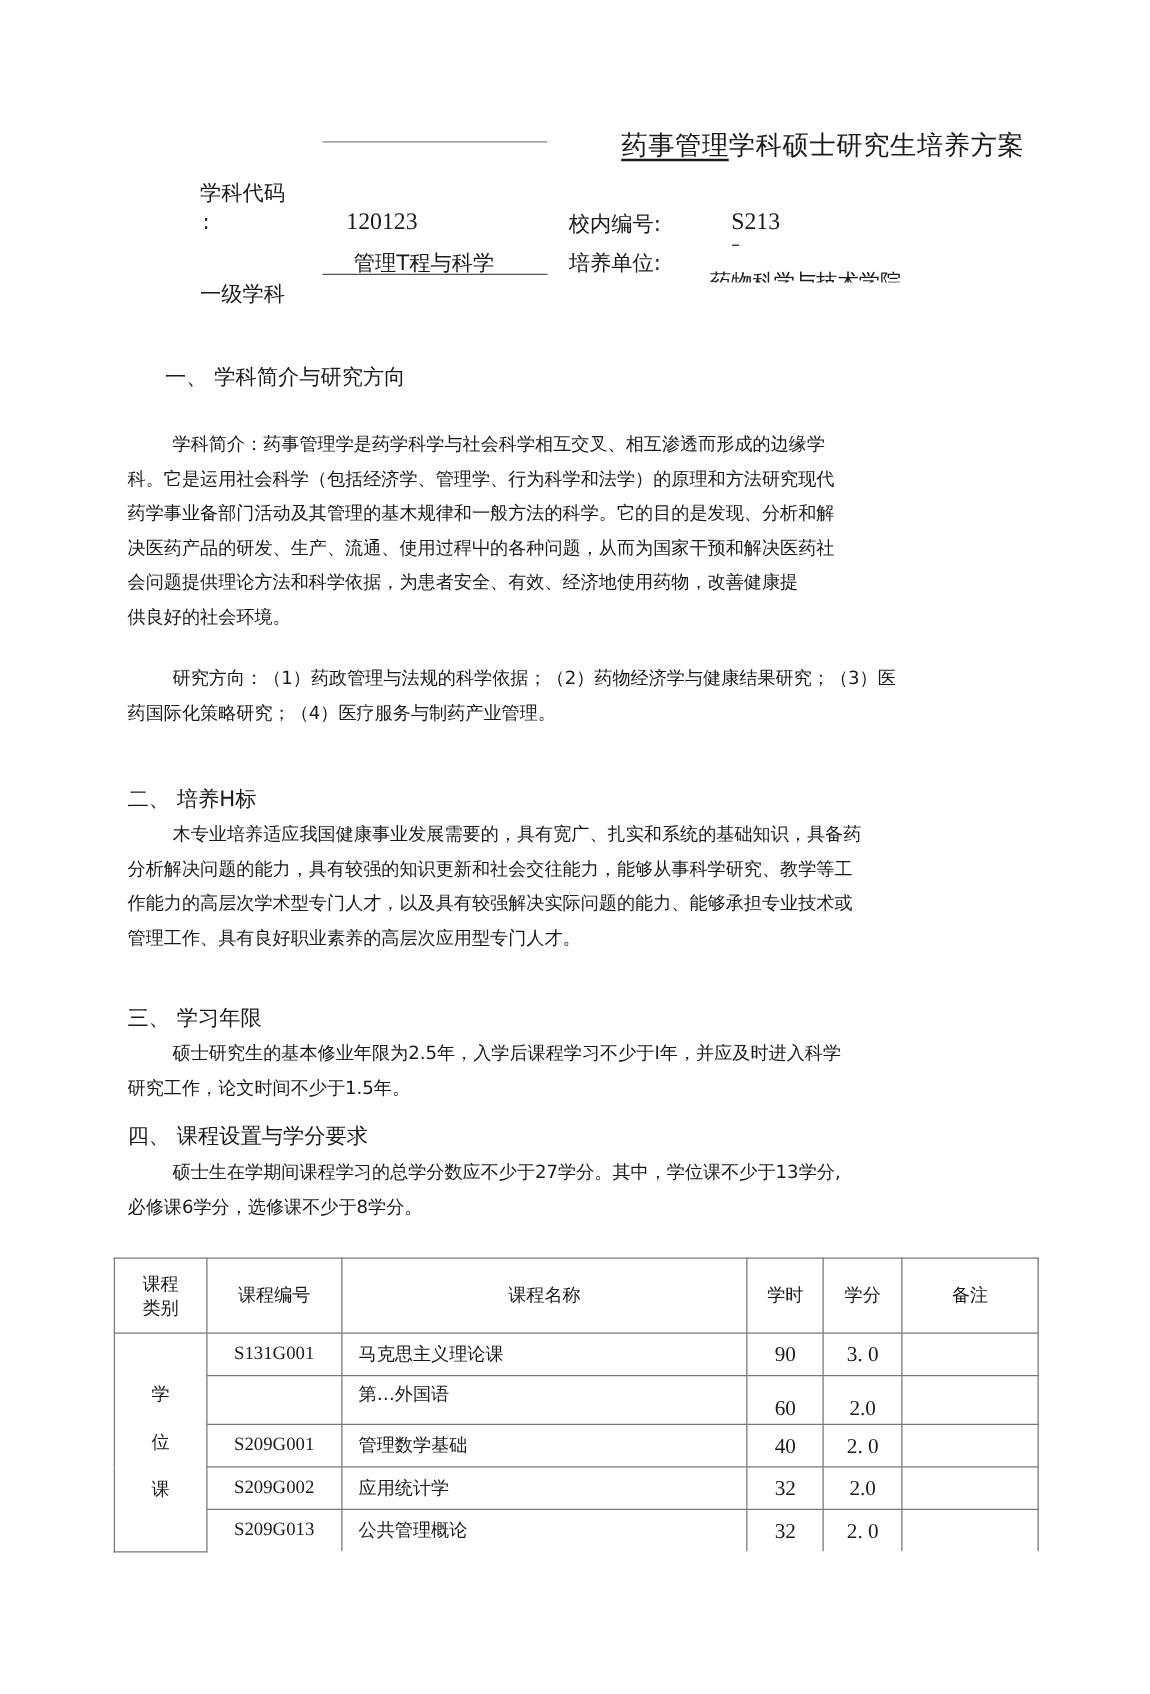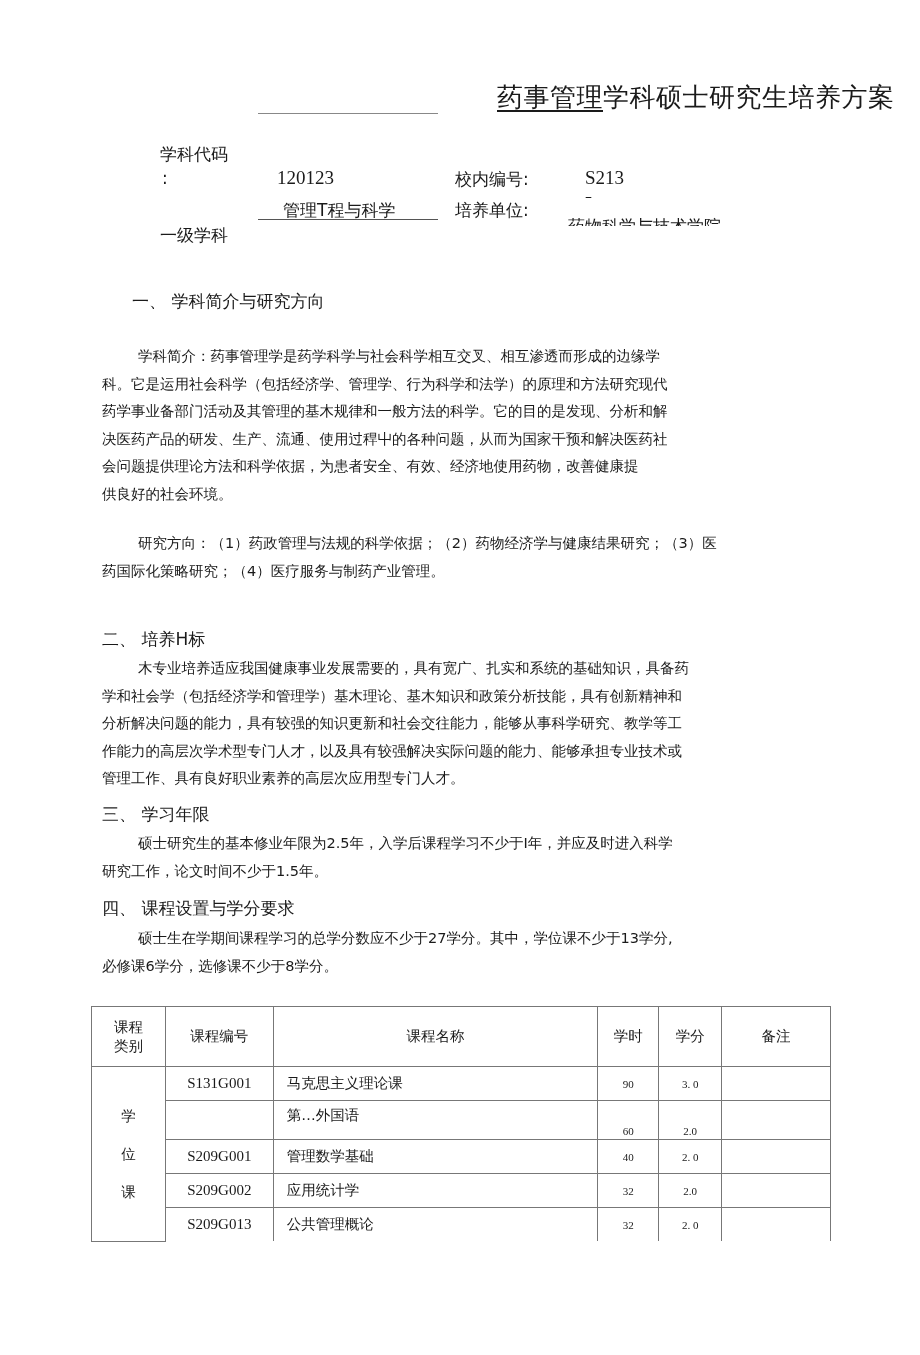--- a/index.html
+++ b/index.html
@@ -1,30 +1,30 @@
 <!DOCTYPE html>
 <html><head>
 <meta charset="utf-8">
 <style>
   html, body { margin: 0; padding: 0; background: #ffffff; }
   body { width: 920px; height: 1355px; position: relative; overflow: hidden;
          font-family: "DejaVu Sans", "Liberation Sans", sans-serif; color: #1a1a1a; }
   .abs { position: absolute; white-space: nowrap; }
-  .title { left: 497px; top: 80px; font-size: 26px; letter-spacing: 0.5px; }
+  .title { left: 497px; top: 102px; font-size: 21px; letter-spacing: 0.5px; }
   .title .u { text-decoration: underline; text-underline-offset: 4px; }
   .rule-left { left: 258px; top: 113px; width: 180px; height: 0; border-top: 1px solid #888; }
   .meta { font-size: 17px; }
   .mono-num { font-family: "Liberation Serif", serif; font-size: 19px; }
   .rule-field { left: 258px; top: 219px; width: 180px; border-top: 1px solid #555; }
   .clip { overflow: hidden; height: 10px; }
   .h2 { font-size: 17px; left: 102px; }
   .para { left: 102px; width: 700px; font-size: 14.5px; line-height: 27.5px; white-space: normal; }
   .para p { margin: 0; }
   .indent { text-indent: 36px; }
-  .num { font-family: "Liberation Serif", serif; font-size: 11px; }
+  .num { font-family: "Liberation Serif", serif; font-size: 17px; }
   table.courses { position: absolute; left: 91px; top: 1006px; width: 740px; border-collapse: collapse; font-size: 14.5px; }
   table.courses td { border: 1px solid #777; text-align: center; padding: 0; height: 33px; }
   table.courses tr.head td { height: 59px; }
   table.courses td.name { text-align: left; padding-left: 13px; }
   .code { font-family: "Liberation Serif", serif; font-size: 15px; }
   .cat-cell { line-height: 38px; vertical-align: middle; border-bottom: 1px solid #777 !important; }
   .cat-cell span { display: block; }
   .valign-bottom { vertical-align: bottom; padding-bottom: 2px !important; }
   .valign-top { vertical-align: top; padding-top: 5px !important; }
   .noborder-bottom { border-bottom: none !important; }
@@ -59,21 +59,20 @@
   <p>供良好的社会环境。</p>
 </div>
 <div class="abs para" style="top:530px;width:700px;">
   <p class="indent">研究方向：（1）药政管理与法规的科学依据；（2）药物经济学与健康结果研究；（3）医</p>
   <p>药国际化策略研究；（4）医疗服务与制药产业管理。</p>
 </div>
 
 <div class="abs h2" style="top:628px;">二、 培养H标</div>
 <div class="abs para" style="top:655px;">
   <p class="indent">木专业培养适应我国健康事业发展需要的，具有宽广、扎实和系统的基础知识，具备药</p>
-  <p>学和社会学（包括经济学和管理学）基木理论、基木知识和政策分析技能，具有创新精神和</p>
   <p>分析解决问题的能力，具有较强的知识更新和社会交往能力，能够从事科学研究、教学等工</p>
   <p>作能力的高层次学术型专门人才，以及具有较强解决实际问题的能力、能够承担专业技术或</p>
   <p>管理工作、具有良好职业素养的高层次应用型专门人才。</p>
 </div>
 
 <div class="abs h2" style="top:803px;">三、 学习年限</div>
 <div class="abs para" style="top:830px;">
   <p class="indent">硕士研究生的基本修业年限为2.5年，入学后课程学习不少于I年，并应及时进入科学</p>
   <p>研究工作，论文时间不少于1.5年。</p>
 </div>

